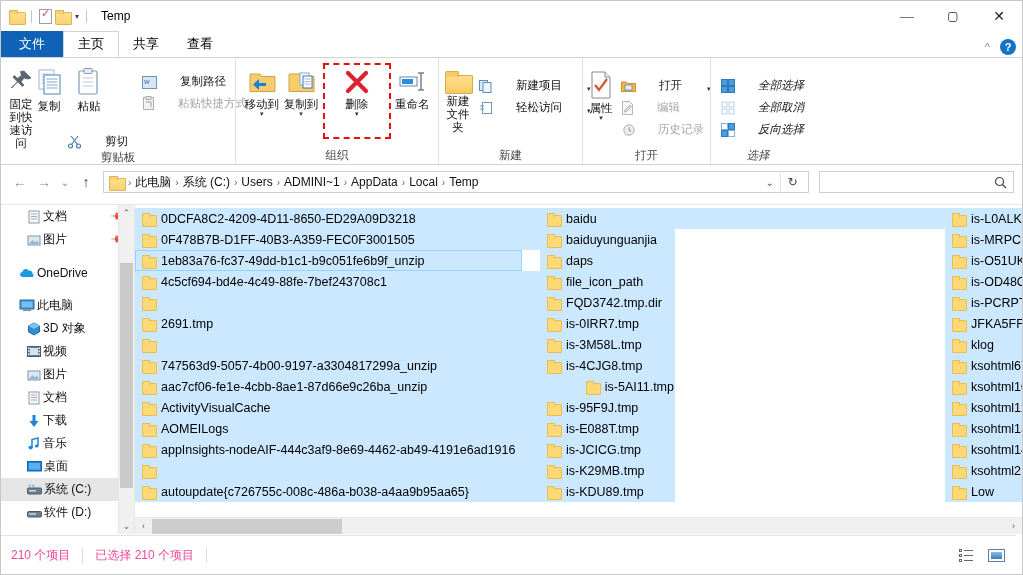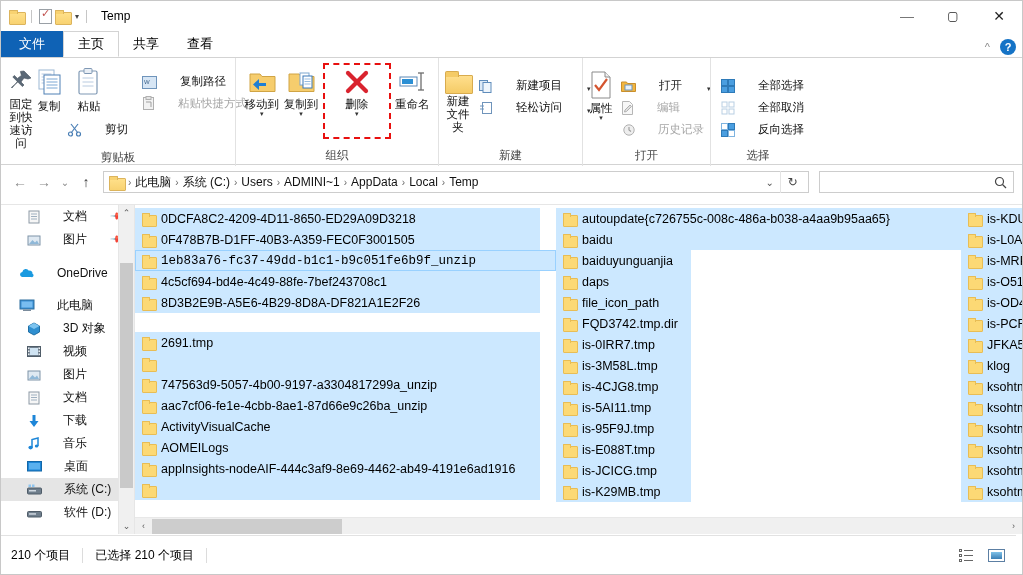--- a/index.html
+++ b/index.html
@@ -184,21 +184,21 @@
   
   .main {
     position:absolute; left:0; right:0; top:203px; bottom:40px;
     display:flex; border-top:1px solid #e6e6e6;
   }
   .sidebar {
     width:133px; background:#fff; position:relative; overflow:hidden;
     font-size:12px;
   }
   .sb-item {
-    height:23px; display:flex; align-items:center; gap:22px; padding-left:18px;
+    height:23px; display:flex; align-items:center; gap:2px; padding-left:18px;
     cursor:default; white-space:nowrap; position:relative;
   }
   .sb-item.indent { padding-left:26px; }
   .sb-item.sel { background:#e5e5e5; }
   .sb-label { color:#111; }
   .sb-pin {
     position:absolute; right:10px; font-size:10px; color:#9c9c9c; transform:rotate(45deg);
   }
   .sb-spacer { height:10px; }
   .sb-scroll {
@@ -255,21 +255,21 @@
   }
   .hs-track { flex:1; position:relative; height:17px; }
   .hs-thumb {
     position:absolute; left:0; top:1px; height:15px; width:190px; background:#cdcdcd; cursor:default;
   }
 
   
   .statusbar {
     position:absolute; left:0; right:6px; bottom:0; height:39px;
     border-top:1px solid #e2e2e2; background:#fff;
-    display:flex; align-items:center; padding-left:10px; font-size:12px; color:#000000;
+    display:flex; align-items:center; padding-left:10px; font-size:12px; color:#ec4899;
   }
   .st-sep { width:1px; height:15px; background:#dcdcdc; margin:0 12px; }
   .st-right { position:absolute; right:10px; display:flex; align-items:center; gap:10px; }
   .viewbtn { width:20px; height:18px; display:flex; align-items:center; justify-content:center; cursor:default; }
   .vb-details { display:flex; flex-direction:column; gap:2px; }
   .vb-details .row { display:flex; align-items:center; gap:2px; }
   .vb-details .sq { width:3px; height:3px; border:1px solid #666; }
   .vb-details .ln { width:9px; height:1px; background:#666; }
   .vb-thumb {
     width:17px; height:13px; border:1px solid #5c7fa3; background:#fff; position:relative;
@@ -356,21 +356,21 @@
                 <rect x="9" y="1.5" width="8" height="5" rx="1" fill="#e8eef5" stroke="#7f98b4"></rect>
                 <g stroke="#b9cbe0" stroke-width="1">
                   <line x1="7.5" y1="11" x2="18.5" y2="11"></line>
                     <line x1="7.5" y1="15" x2="18.5" y2="15"></line>
                   <line x1="7.5" y1="19" x2="18.5" y2="19"></line>
                 </g>
               </svg>
             </span>
             <span class="lbl">粘贴</span>
           </div>
-          <div class="smallbtn" style="margin-top:2px;">
+          <div class="smallbtn" style="margin-top:14px;">
             <span class="i" style="width:15px;height:15px;">
               <svg width="15" height="15" viewBox="0 0 15 15">
                 <g stroke="#4a7fb5" stroke-width="1.2" fill="none">
                   <line x1="4" y1="2" x2="11" y2="11"></line>
                     <line x1="11" y1="2" x2="4" y2="11"></line>
                   <circle cx="3.5" cy="12" r="2"></circle>
                     <circle cx="11.5" cy="12" r="2"></circle>
                 </g>
               </svg>
             </span>
@@ -534,21 +534,21 @@
                 <path d="M8 4 v3 l2 1.5" fill="none" stroke="#9a9a9a" stroke-width="1.1"></path>
               </svg>
             </span>
             <span>历史记录</span>
           </div>
         </div>
       </div>
       <div class="rgroup-title">打开</div>
     </div>
 
-    <div class="rgroup" style="width:95px;">
+    <div class="rgroup" style="width:95px;font-style:italic;">
       <div class="rgroup-body" style="padding-top:4px;">
         <div class="smallcol">
           <div class="smallbtn">
             <span class="i" style="width:14px;height:14px;">
               <svg width="14" height="14" viewBox="0 0 14 14">
                 <rect x="0.5" y="0.5" width="6" height="6" fill="#4a9ee0" stroke="#2e7ab8"></rect>
                 <rect x="7.5" y="0.5" width="6" height="6" fill="#4a9ee0" stroke="#2e7ab8"></rect>
                 <rect x="0.5" y="7.5" width="6" height="6" fill="#4a9ee0" stroke="#2e7ab8"></rect>
                 <rect x="7.5" y="7.5" width="6" height="6" fill="#4a9ee0" stroke="#2e7ab8"></rect>
               </svg>
@@ -779,33 +779,32 @@
 
         <div class="col-a" style="display:contents;">
           <div class="fitem col-a" style="width:405px;">
               <span class="fi-folder"></span>
               <span class="fi-name">0DCFA8C2-4209-4D11-8650-ED29A09D3218</span>
             </div>
           <div class="fitem col-a" style="width:405px;">
               <span class="fi-folder"></span>
               <span class="fi-name">0F478B7B-D1FF-40B3-A359-FEC0F3001505</span>
             </div>
-          <div class="fitem col-a focus" style="width:421px;font-family:Liberation Mono, monospace;">
+          <div class="fitem col-a focus" style="width:387px;">
               <span class="fi-folder"></span>
               <span class="fi-name">1eb83a76-fc37-49dd-b1c1-b9c051fe6b9f_unzip</span>
             </div>
           <div class="fitem col-a" style="width:405px;">
               <span class="fi-folder"></span>
               <span class="fi-name">4c5cf694-bd4e-4c49-88fe-7bef243708c1</span>
             </div>
           <div class="fitem col-a" style="width:405px;">
               <span class="fi-folder"></span>
-              <span class="fi-name">8D3B2E9B-A5E6-4B29-8D8A-DF821A1E2F26</span>
-            </div>
-          <div class="fitem col-a" style="width:405px;margin-top:19px;">
+            </div>
+          <div class="fitem col-a" style="width:405px;">
               <span class="fi-folder"></span>
               <span class="fi-name">2691.tmp</span>
             </div>
           <div class="fitem col-a" style="width:405px;">
               <span class="fi-folder"></span>
             </div>
           <div class="fitem col-a" style="width:405px;">
               <span class="fi-folder"></span>
               <span class="fi-name">747563d9-5057-4b00-9197-a3304817299a_unzip</span>
             </div>
@@ -860,21 +859,21 @@
               <span class="fi-name">is-0IRR7.tmp</span>
             </div>
           <div class="fitem col-b" style="width:135px;">
               <span class="fi-folder"></span>
               <span class="fi-name">is-3M58L.tmp</span>
             </div>
           <div class="fitem col-b" style="width:135px;">
               <span class="fi-folder"></span>
               <span class="fi-name">is-4CJG8.tmp</span>
             </div>
-          <div class="fitem col-b" style="width:135px;">
+          <div class="fitem col-b" style="width:135px;justify-content:flex-end;">
               <span class="fi-folder"></span>
               <span class="fi-name">is-5AI11.tmp</span>
             </div>
           <div class="fitem col-b" style="width:135px;">
               <span class="fi-folder"></span>
               <span class="fi-name">is-95F9J.tmp</span>
             </div>
           <div class="fitem col-b" style="width:135px;">
               <span class="fi-folder"></span>
               <span class="fi-name">is-E088T.tmp</span>

